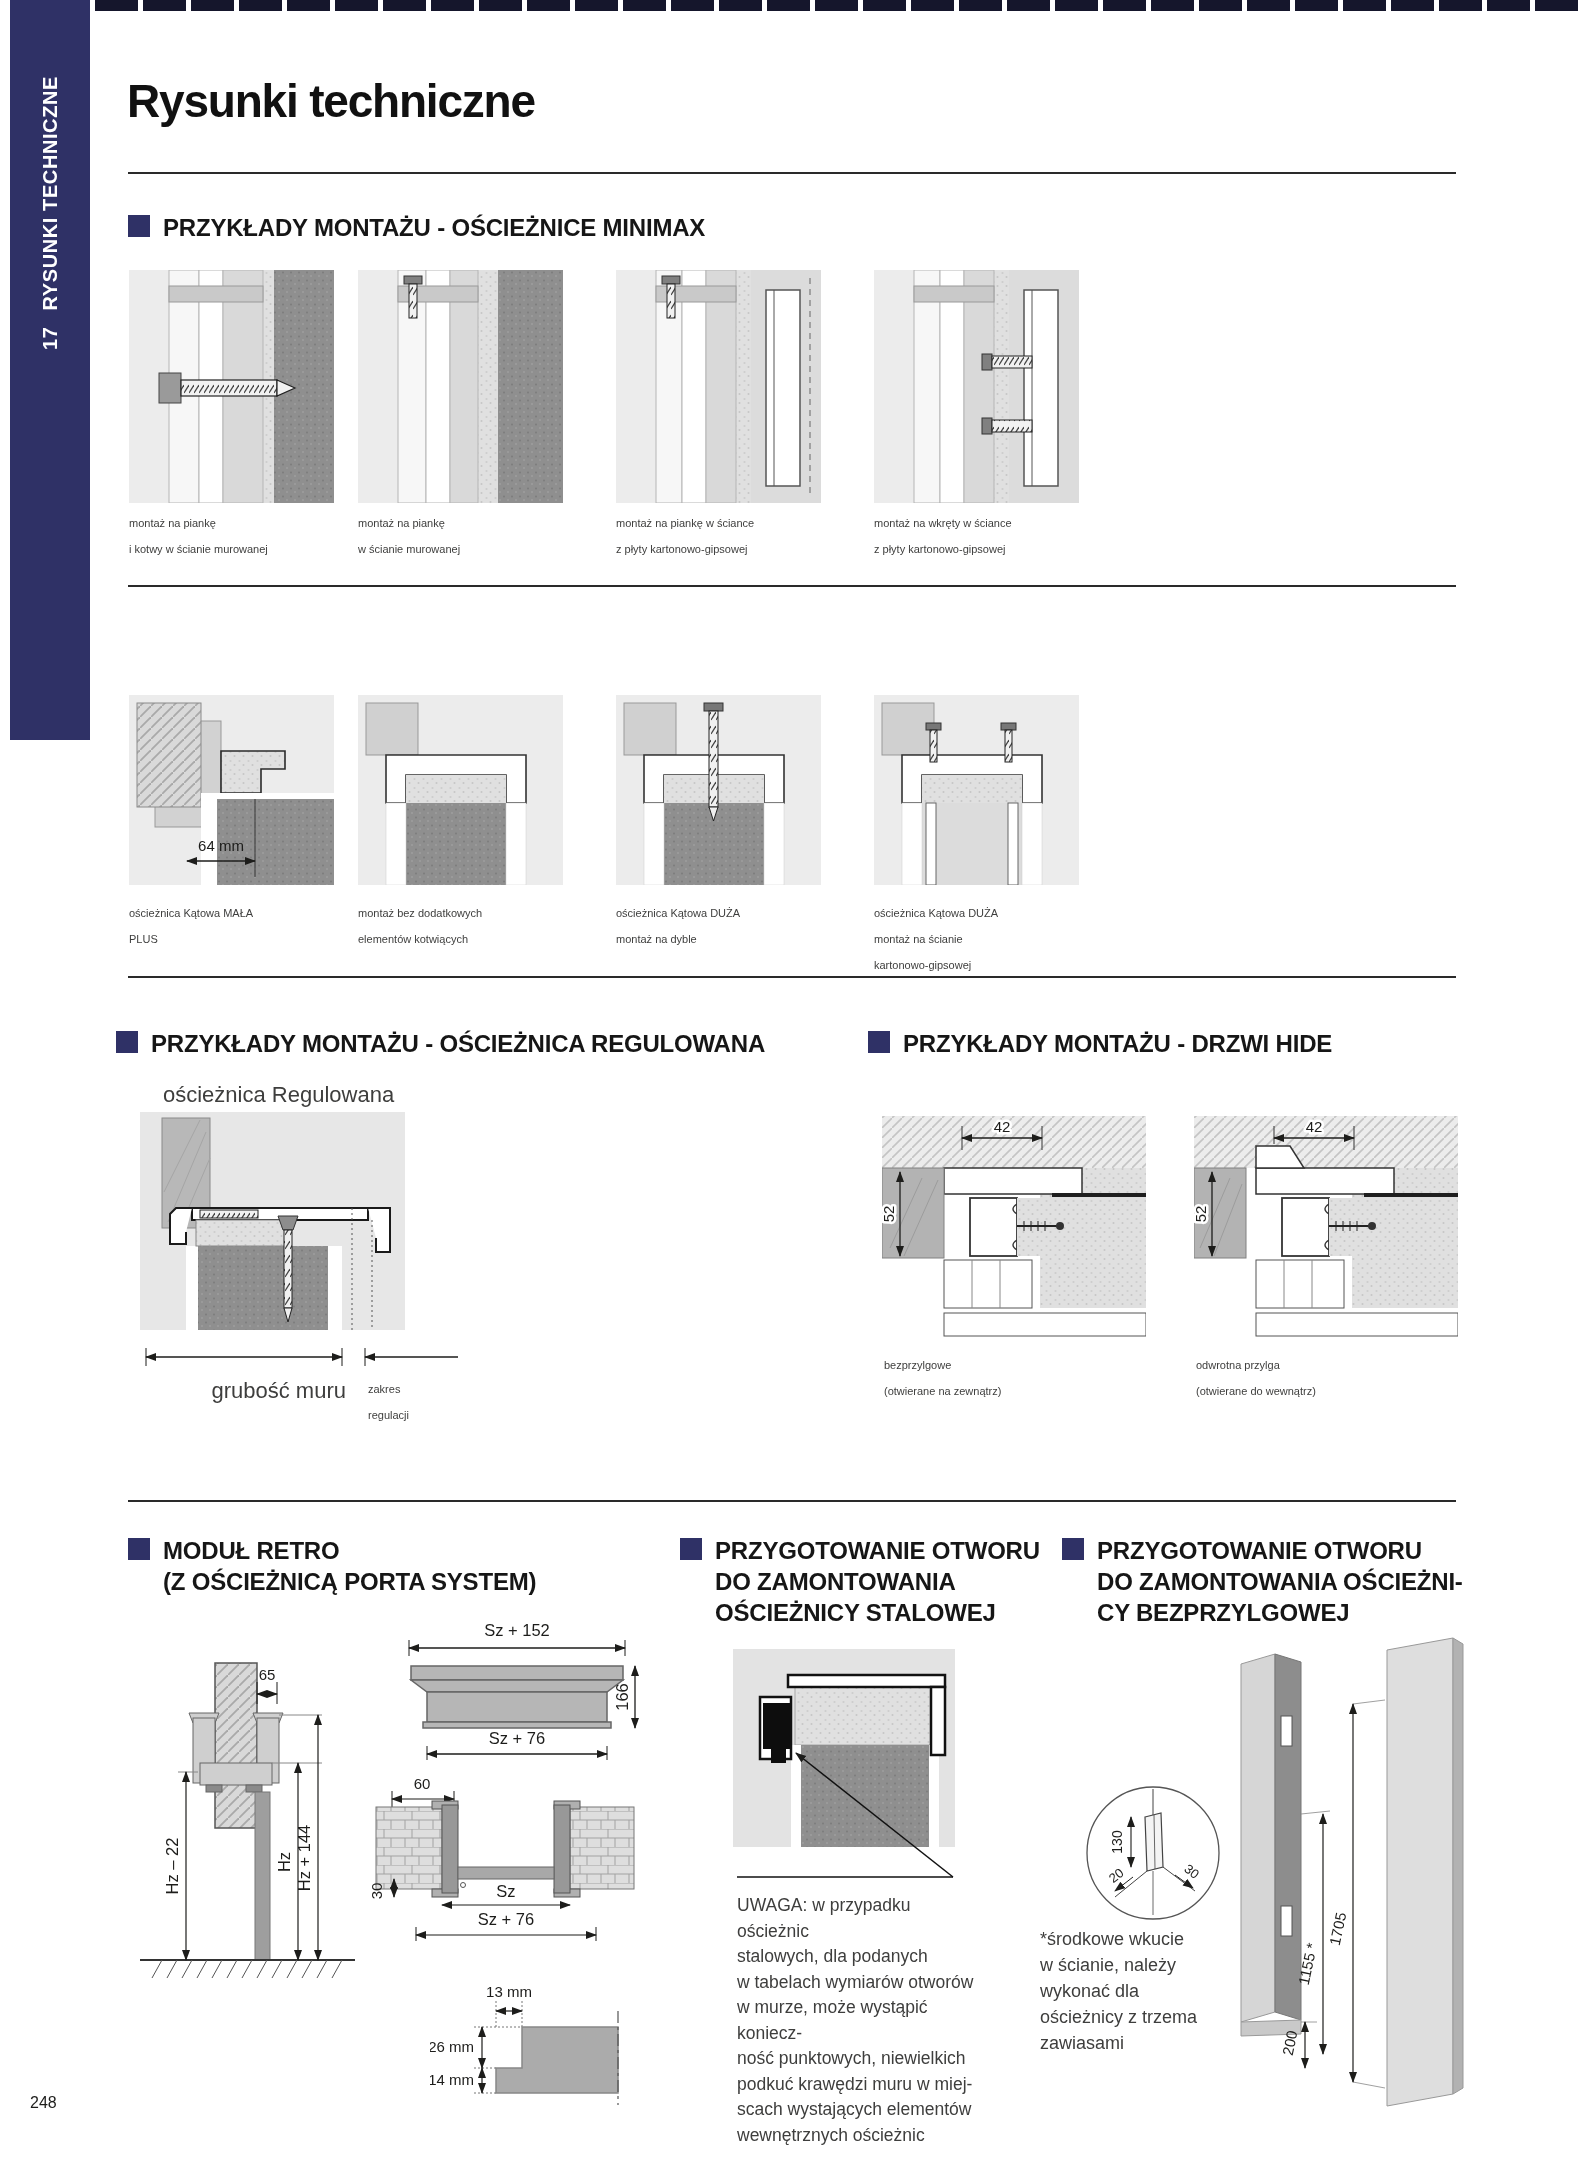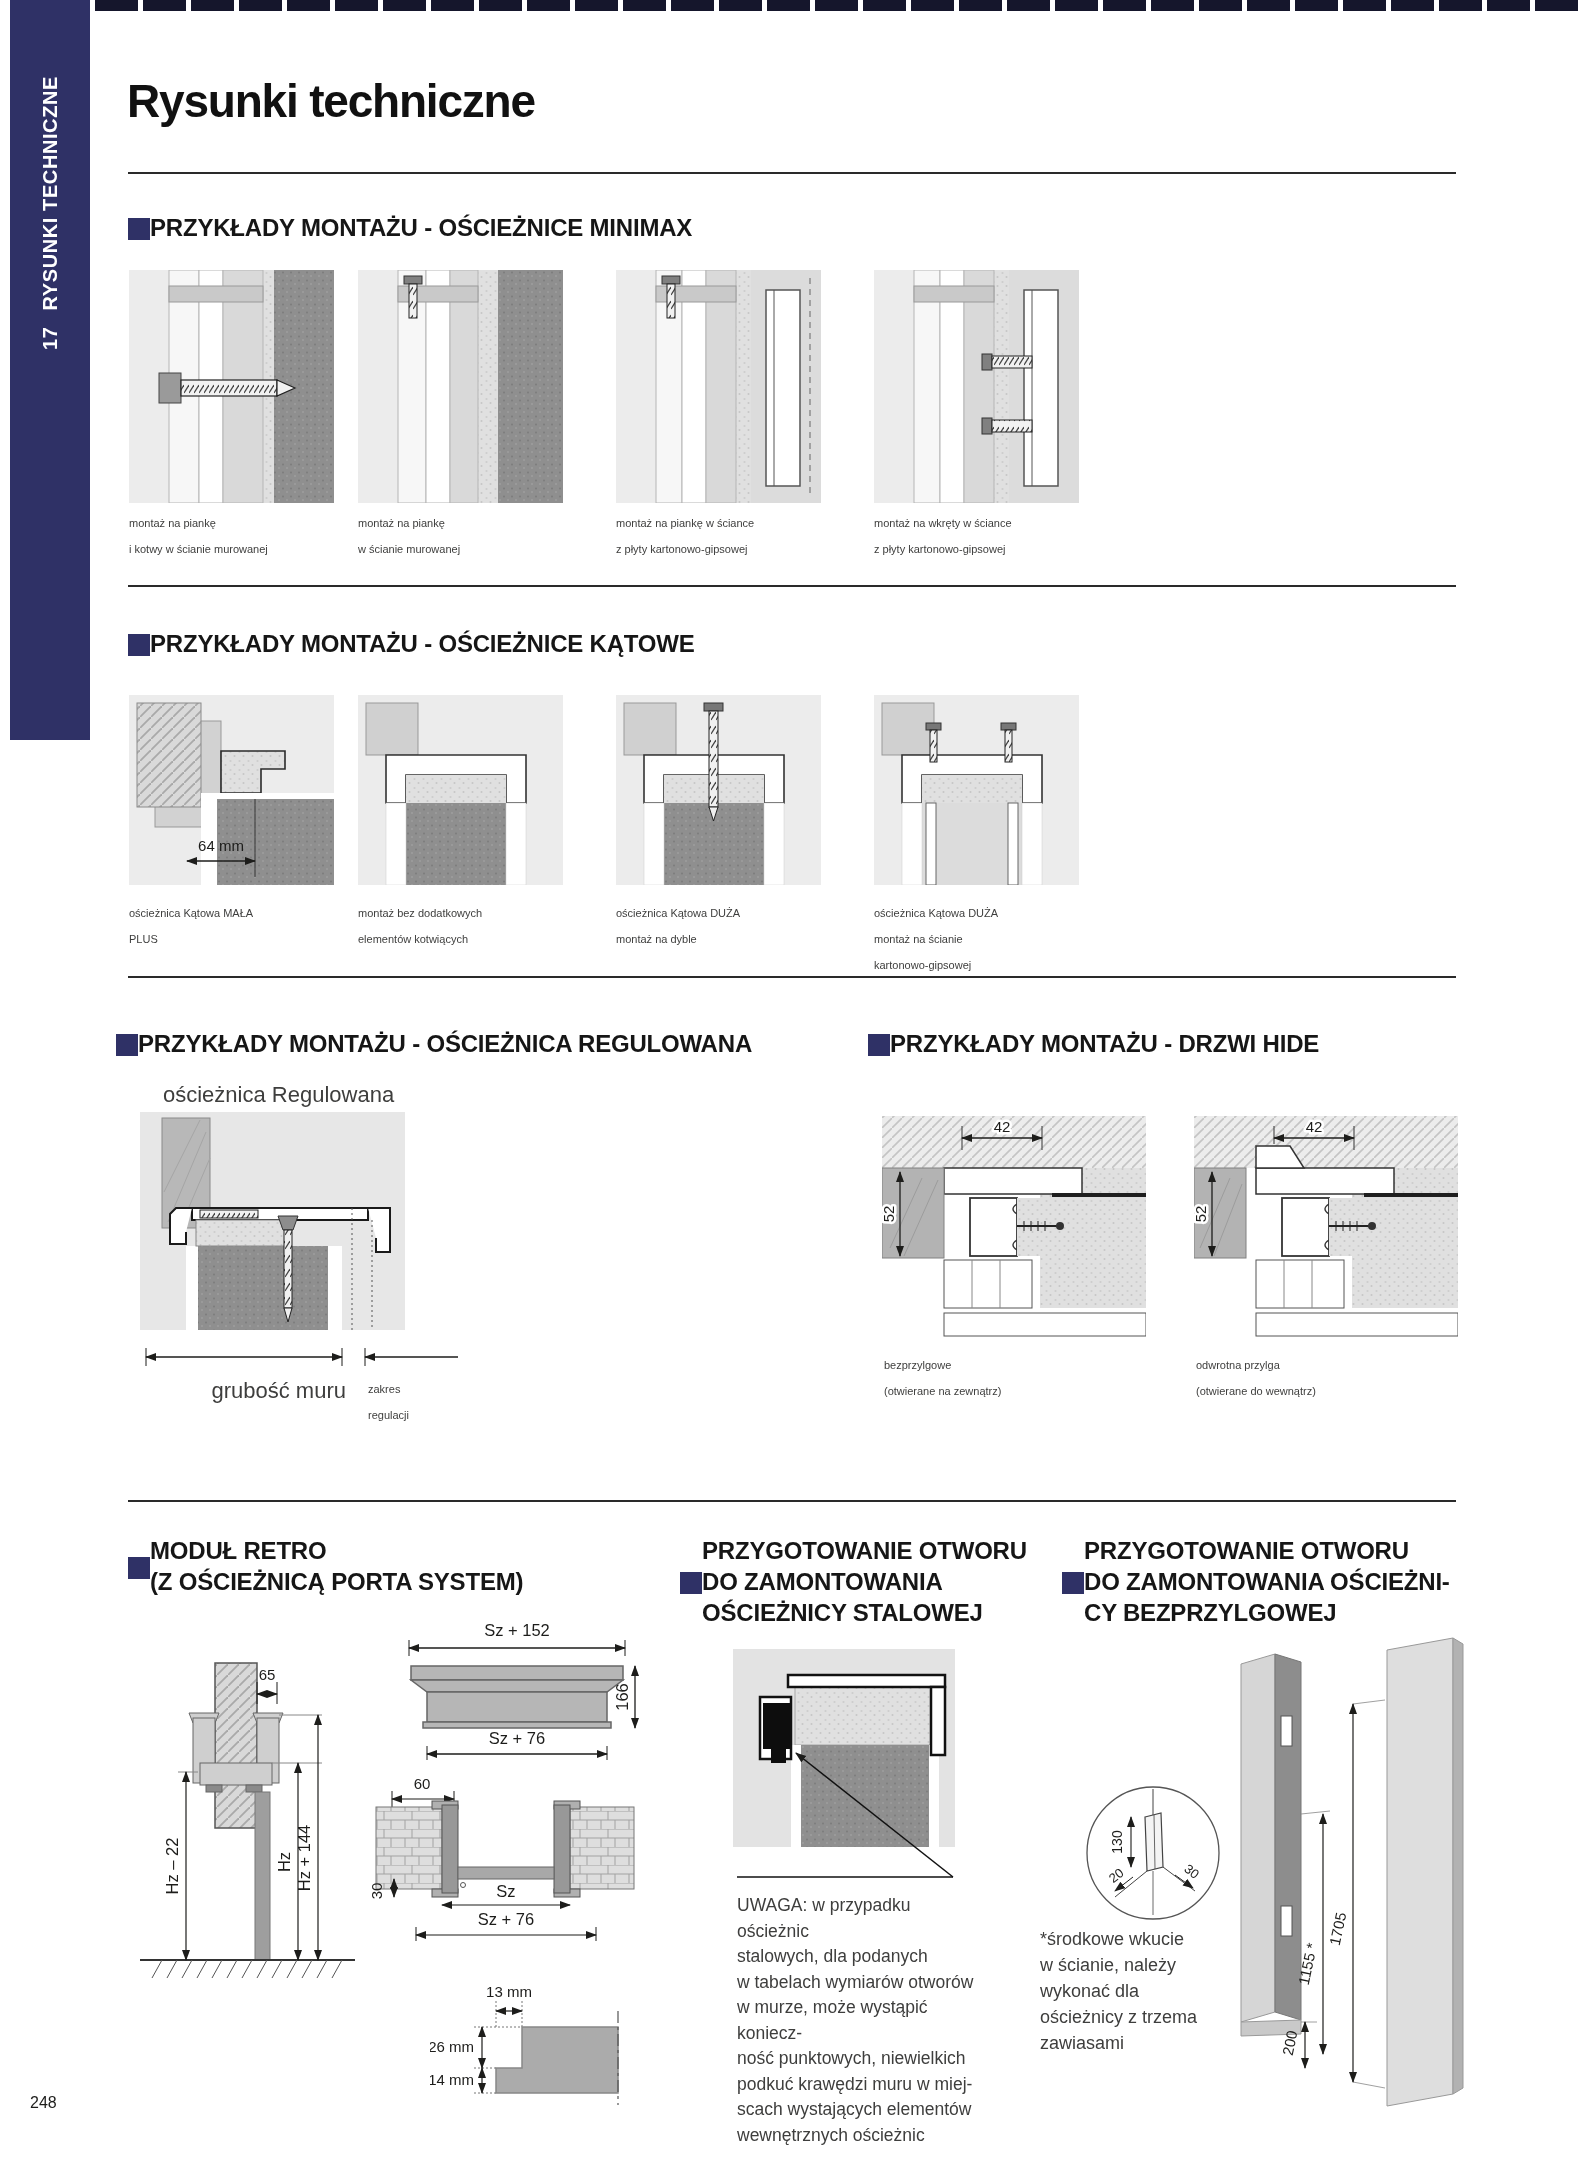--- a/index.html
+++ b/index.html
@@ -9,21 +9,21 @@
   .topbar{position:absolute;left:95px;top:0;width:1488px;height:11px;
           background:repeating-linear-gradient(90deg,#15162c 0px,#15162c 43px,#ffffff 43px,#ffffff 48px)}
   .side{position:absolute;left:10px;top:0;width:80px;height:740px;background:#2f3166}
   .side-inner{position:absolute;left:0;top:0;width:740px;height:80px;transform-origin:0 0;
               transform:rotate(-90deg) translateX(-740px);display:flex;align-items:center;
               padding-left:390px;box-sizing:border-box;color:#fff;font-weight:bold;
               font-size:20px;letter-spacing:.6px;gap:16px;white-space:nowrap}
   .title{position:absolute;left:127px;top:74px;font-size:46px;font-weight:bold;
          letter-spacing:-1.2px;color:#111}
   .hr{position:absolute;left:128px;width:1328px;height:2px;background:#2a2a2a}
-  .sec-head{position:absolute;display:flex;align-items:center;}
+  .sec-head{position:absolute;display:flex;align-items:flex-start;gap:13px}
   .sq{flex:0 0 auto;width:22px;height:22px;background:#2f3166;margin-top:3px}
   .sec-title{font-size:24px;line-height:31px;font-weight:bold;letter-spacing:-.2px;color:#161616}
   .cap{position:absolute;font-size:11px;line-height:26px;color:#3e3e3d}
   .lbl{position:absolute;font-size:22px;color:#3e3e3d}
   .note{position:absolute;font-size:17.5px;line-height:25.5px;color:#3e3e3d}
   .pageno{position:absolute;left:30px;top:2094px;font-size:16px;font-weight:normal;color:#1d1d1b}
   svg text{font-family:"Liberation Sans",sans-serif;fill:#1d1d1b}
   .dtx{font-size:15px}
   .dts{font-size:16.5px}
   .halo{paint-order:stroke;stroke:#ffffff;stroke-width:5px;stroke-linejoin:round}
@@ -163,24 +163,20 @@
     <div>montaż na piankę w ściance</div>
     <div>z płyty kartonowo-gipsowej</div>
   </div>
   <div class="cap" style="left:874px;top:510px">
     <div>montaż na wkręty w ściance</div>
     <div>z płyty kartonowo-gipsowej</div>
   </div>
 
   <div class="hr" style="top:585px"></div>
 
-  <div class="sec-head" style="left:128px;top:628px">
-    <span class="sq"></span>
-    <span class="sec-title">PRZYKŁADY MONTAŻU - OŚCIEŻNICE KĄTOWE</span>
-  </div>
 
   <svg class="abs" style="left:129px;top:695px" width="205" height="190" viewBox="0 0 205 190">
     <rect width="205" height="190" fill="#ececec"></rect>
     <rect x="26" y="26" width="66" height="106" fill="#d2d2d2" stroke="#999"></rect>
     <rect x="8" y="8" width="64" height="104" fill="url(#pSlab)" stroke="#8a8a8a"></rect>
     <path d="M92,56 L156,56 L156,74 L132,74 L132,98 L92,98 Z" fill="url(#pFoam)" stroke="#2b2b2b" stroke-width="1.6"></path>
     <rect x="72" y="98" width="133" height="6" fill="#ffffff"></rect>
     <rect x="88" y="104" width="117" height="86" fill="url(#pSpeck)"></rect>
     <rect x="72" y="104" width="16" height="86" fill="#ffffff"></rect>
     <line x1="126" y1="104" x2="126" y2="182" stroke="#333"></line>

